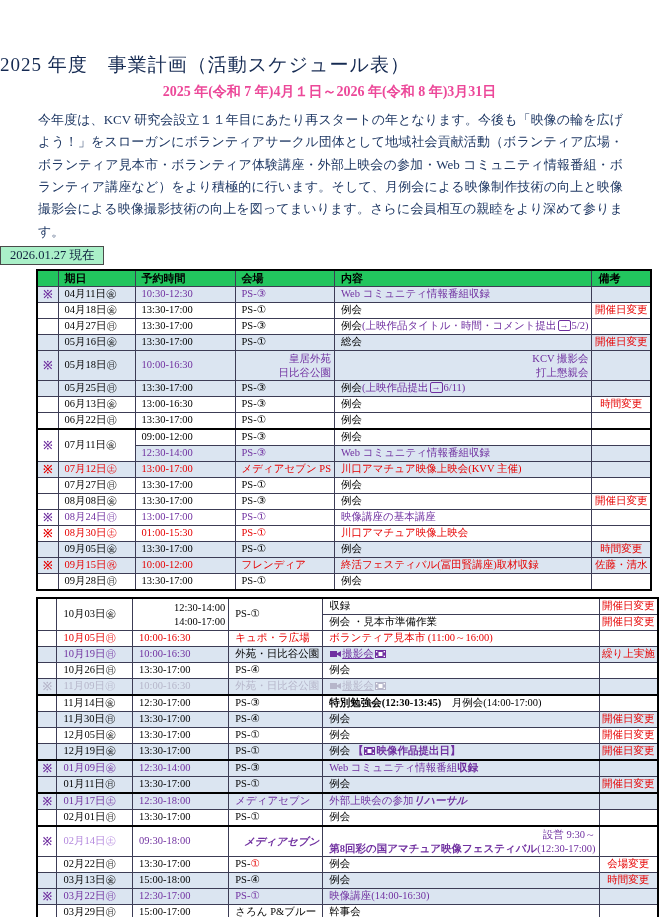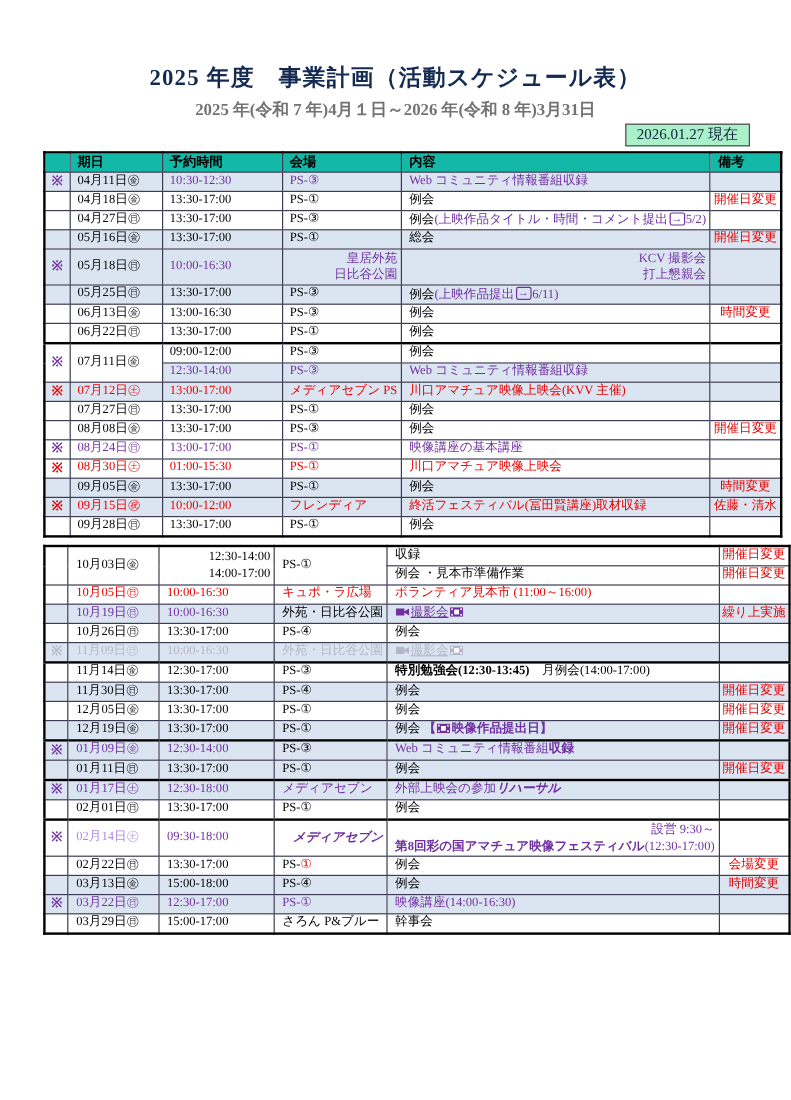--- a/index.html
+++ b/index.html
@@ -1,26 +1,26 @@
 <!DOCTYPE html>
 <html><head>
 <meta charset="utf-8">
 <style>
   html,body{margin:0;padding:0;background:#fff;}
   body{width:659px;height:917px;font-family:"Liberation Serif","DejaVu Serif",serif;color:#000;overflow:hidden;}
   .page{position:relative;width:659px;height:917px;}
-  .doc-title{text-align:center;margin-top:52px;font-size:19px;font-weight:bold;color:#152a52;letter-spacing:1px;}
-  .doc-subtitle{text-align:center;margin-top:5px;font-size:14px;font-weight:bold;color:#737373;}
+  .doc-title{text-align:left;margin-top:52px;font-size:19px;font-weight:normal;color:#152a52;letter-spacing:1px;}
+  .doc-subtitle{text-align:center;margin-top:5px;font-size:14px;font-weight:bold;color:#ec4899;}
   .intro{margin:8px 36px 0 38px;font-size:13px;line-height:1.72;text-align:justify;color:#1f3864;}
-  .badge-row{text-align:right;margin:2px 34px 4px 0;}
+  .badge-row{text-align:left;margin:2px 34px 4px 0;}
   .asof-badge{display:inline-block;background:#aaf0c8;border:1px solid #4a4a4a;padding:0 9px;font-size:12.5px;color:#10223f;line-height:17px;}
   table{border-collapse:collapse;table-layout:fixed;margin-left:36px;font-size:10.5px;border:2px solid #000;}
   table.second{margin-top:6px;}
   td,th{border:1px solid #3c3c55;padding:0 3px 0 6px;height:15px;line-height:1.2;overflow:hidden;white-space:nowrap;vertical-align:middle;}
-  th{font-weight:bold;text-align:left;background:#14b8a6;font-size:11px;}
+  th{font-weight:bold;text-align:left;background:#22c55e;font-size:11px;}
   td.mark,th.mark{text-align:center;padding:0;font-weight:bold;font-size:11px;}
   td.remark{text-align:center;color:#e60000;padding:0 2px;}
   td.tall{height:29px;}
   .bb{background:#dbe5f1;}
   .bw{background:#ffffff;}
   .tt{border-top:2px solid #000;}
   .two-line div{line-height:14px;text-align:right;}
   
   .k{color:#000;}
   .p{color:#7030a0;}
@@ -36,20 +36,21 @@
   .icon{display:inline-block;vertical-align:-1px;margin:0 1px;}
   .icon.p{color:#7030a0;}
   .icon.g{color:#b6b6ca;}
 </style>
 </head>
 <body>
 
 <div class="page">
   <div class="doc-title">2025 年度　事業計画（活動スケジュール表）</div>
   <div class="doc-subtitle">2025 年(令和 7 年)4月１日～2026 年(令和 8 年)3月31日</div>
+  <div class="intro">今年度は、KCV 研究会設立１１年目にあたり再スタートの年となります。今後も「映像の輪を広げよう！」をスローガンにボランティアサークル団体として地域社会貢献活動（ボランティア広場・ボランティア見本市・ボランティア体験講座・外部上映会の参加・Web コミュニティ情報番組・ボランティア講座など）をより積極的に行います。そして、月例会による映像制作技術の向上と映像撮影会による映像撮影技術の向上を図ってまいります。さらに会員相互の親睦をより深めて参ります。</div>
   <div class="badge-row">
     <span class="asof-badge">2026.01.27 現在</span>
   </div>
 
   <table id="schedule-table-1">
     <colgroup>
         <col style="width:21px">
         <col style="width:77px">
         <col style="width:100px">
         <col style="width:90px">

